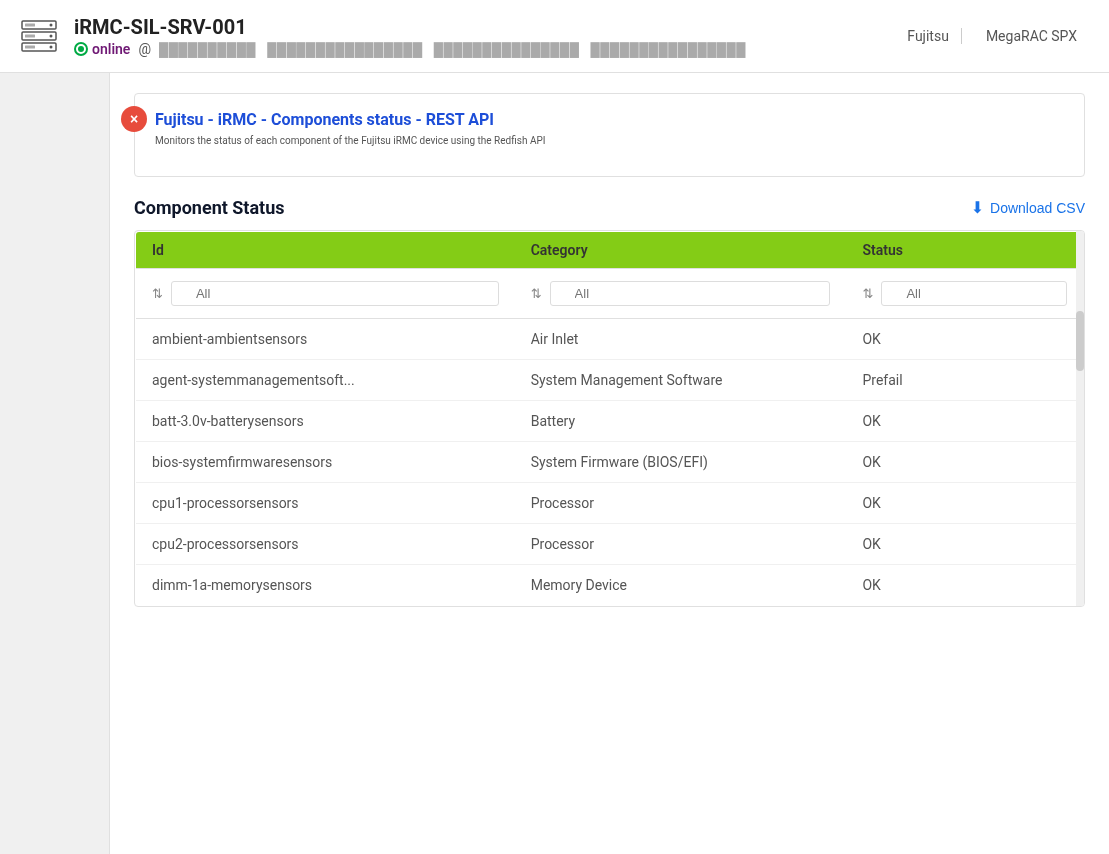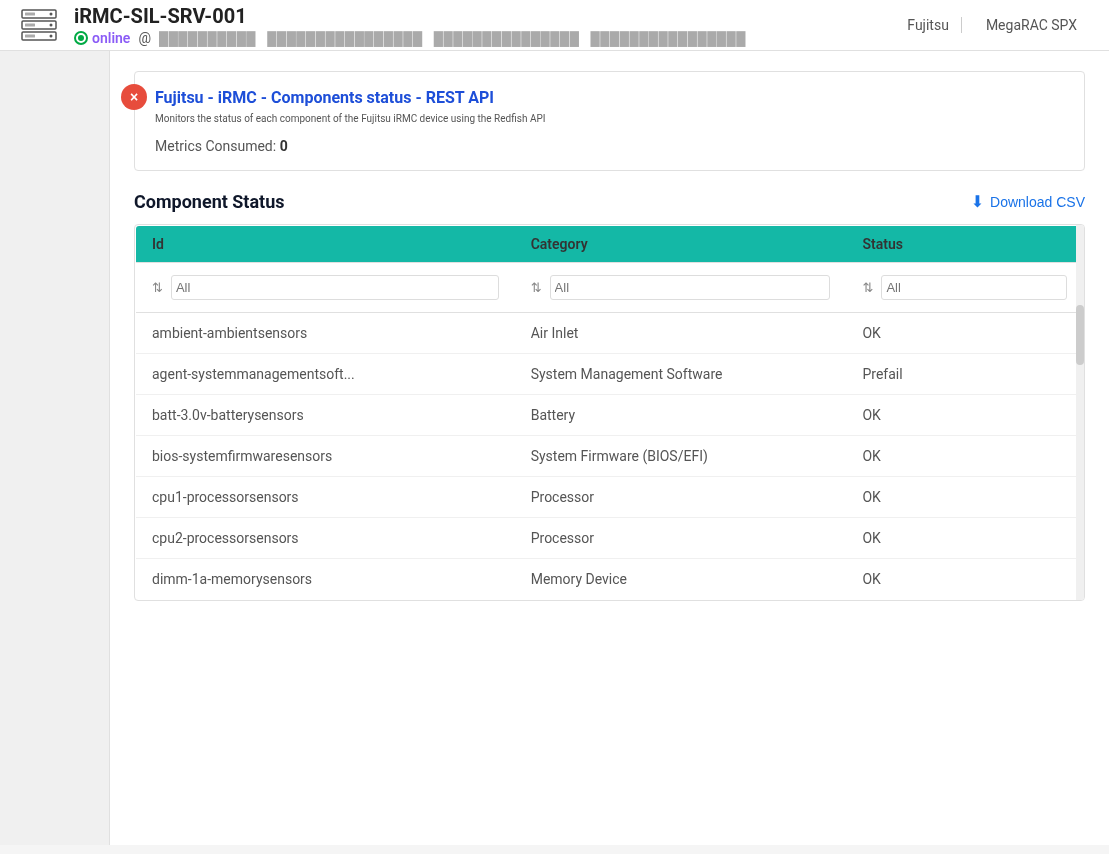--- a/index.html
+++ b/index.html
@@ -7,21 +7,21 @@
       font-family: -apple-system, BlinkMacSystemFont, "Segoe UI", Roboto, sans-serif;
       font-size: 14px;
       color: #333;
       background: #f5f5f5;
     }
 
     
     .header {
       background: #fff;
       border-bottom: 1px solid #e0e0e0;
-      padding: 4px 20px;
+      padding: 15px 20px;
       display: flex;
       align-items: center;
       gap: 16px;
     }
     .header-device-icon {
       display: flex;
       align-items: center;
     }
     .server-icon {
       width: 38px;
@@ -38,21 +38,21 @@
     .header-status-row {
       display: flex;
       align-items: center;
       gap: 8px;
       margin-top: 2px;
     }
     .status-online {
       display: flex;
       align-items: center;
       gap: 4px;
-      color: #8b5cf6;
+      color: #701a75;
       font-weight: 600;
     }
     .status-dot {
       width: 14px;
       height: 14px;
       border-radius: 50%;
       border: 2px solid #00aa44;
       display: inline-flex;
       align-items: center;
       justify-content: center;
@@ -201,21 +201,21 @@
       border-collapse: collapse;
       border: 1px solid #e0e0e0;
       border-radius: 4px;
       overflow: hidden;
     }
     .component-table th {
       text-align: left;
       padding: 10px 16px;
       font-weight: 600;
       color: #333;
-      background: #14b8a6;
+      background: #84cc16;
       border-bottom: 1px solid #e0e0e0;
     }
     .col-id { width: 40%; }
     .col-category { width: 35%; }
     .col-status { width: 25%; }
 
     .filter-row td {
       padding: 6px 16px 8px;
       border-bottom: 1px solid #e0e0e0;
       background: #fff;
@@ -227,21 +227,21 @@
     }
     .sort-icon {
       color: #888;
       font-size: 13px;
       cursor: pointer;
       white-space: nowrap;
     }
     .filter-input {
       border: 1px solid #ddd;
       border-radius: 3px;
-      padding: 4px 4px;
+      padding: 4px 24px;
       font-size: 13px;
       width: 100%;
       outline: none;
       color: #c2410c;
     }
 
     .component-table tbody tr {
       border-bottom: 1px solid #f0f0f0;
     }
     .component-table tbody tr:last-child {
@@ -323,24 +323,20 @@
 
 <div class="layout">
   <div class="sidebar"></div>
 
   <div class="main-content">
 
     <div class="plugin-info-box">
       <button class="plugin-close-btn">×</button>
       <div class="plugin-title">Fujitsu - iRMC - Components status - REST API</div>
       <div class="plugin-description">Monitors the status of each component of the Fujitsu iRMC device using the Redfish API</div>
-      <div class="plugin-metrics-row">
-        <span>Metrics Consumed:</span>
-        <strong class="plugin-metrics-value">0</strong>
-      </div>
     </div>
 
     <div class="component-section-header">
       <h2 class="component-section-title">Component Status</h2>
       <button class="download-csv-btn">
         <span class="download-icon">⬇</span>
         <span>Download CSV</span>
       </button>
     </div>
 

